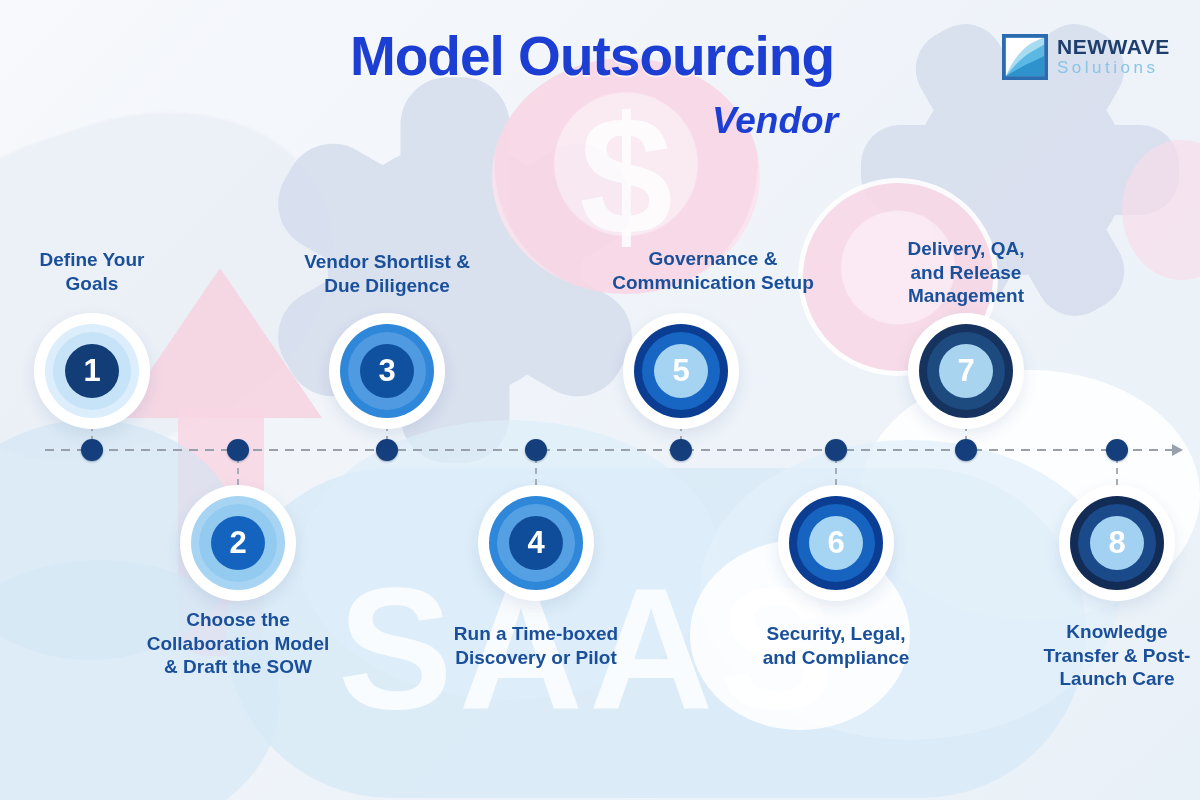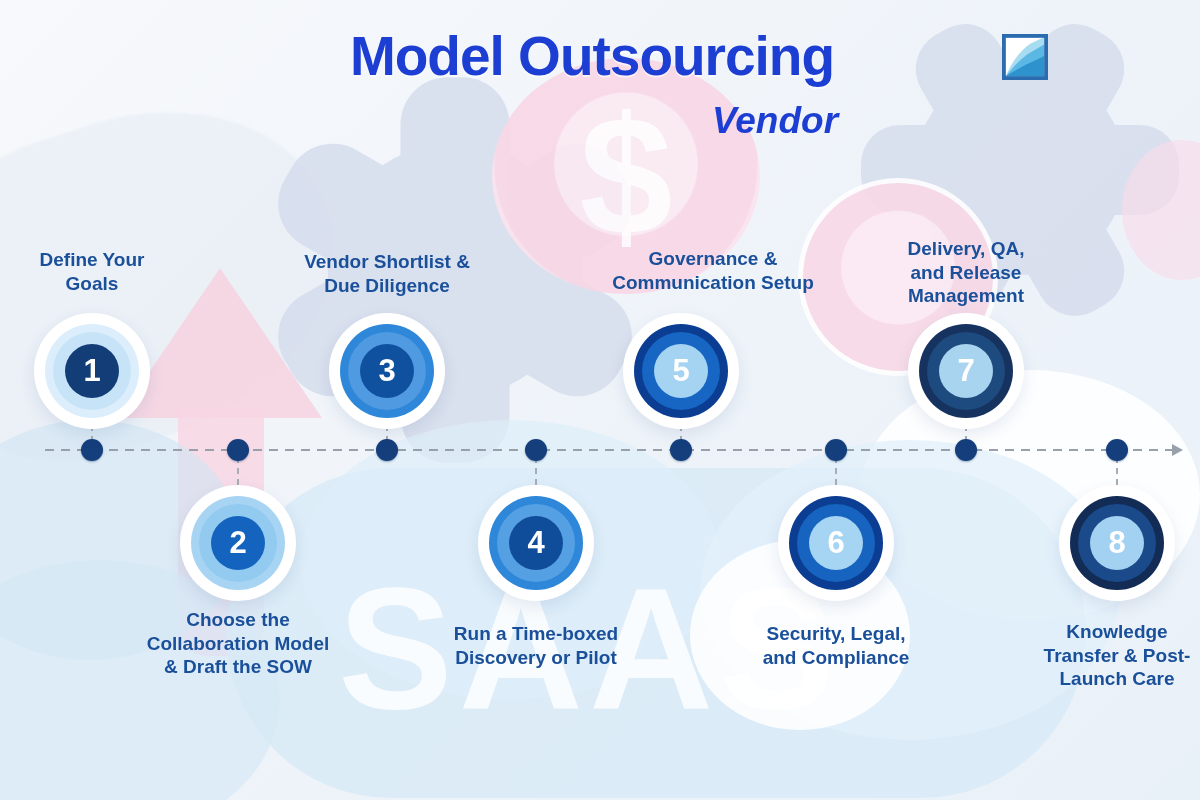--- a/index.html
+++ b/index.html
@@ -153,20 +153,24 @@
   <div class="abs title-sub">Vendor</div>
 
   <div class="abs logo">
     <svg width="46" height="46" viewBox="0 0 48 48">
       <rect x="2" y="2" width="44" height="44" fill="#ffffff"></rect>
       <path d="M4 44 C10 30 18 18 30 10 L44 3 L44 44 Z" fill="#a8dcf0"></path>
       <path d="M4 44 C12 34 20 25 30 19 L44 11 L44 44 Z" fill="#5bb8e4"></path>
       <path d="M4 44 C14 38 24 32 34 28 L44 23 L44 44 Z" fill="#2e93cc"></path>
       <rect x="2" y="2" width="44" height="44" fill="none" stroke="#2b6cb0" stroke-width="4"></rect>
     </svg>
+    <div>
+      <div class="logo-name">NEWWAVE</div>
+      <div class="logo-sub">Solutions</div>
+    </div>
   </div>
 
   <div class="abs tl-line"></div>
   <div class="abs tl-arrow"></div>
 
   <div id="steps">
       <div class="abs stub" style="left: 92px; top: 425px; height: 29px;"></div>
       <div class="abs tl-dot" style="left: 92px; top: 450px; background: rgb(20, 62, 124);"></div>
       <div class="abs node" style="left: 92px; top: 371px;">
         <div class="ring2" style="background: rgb(220, 238, 251);">

